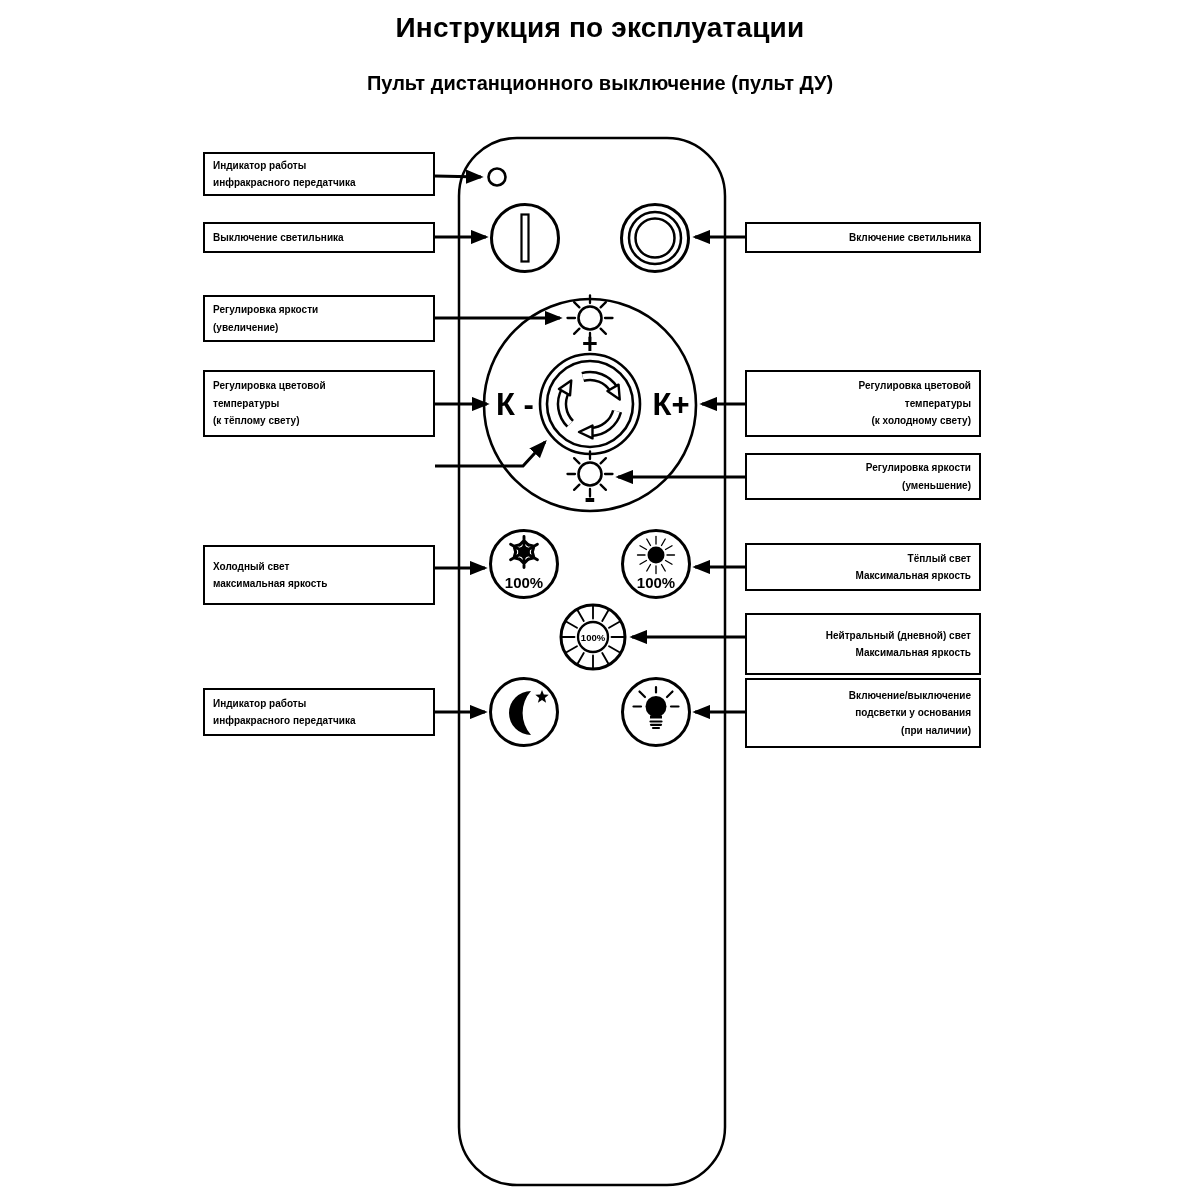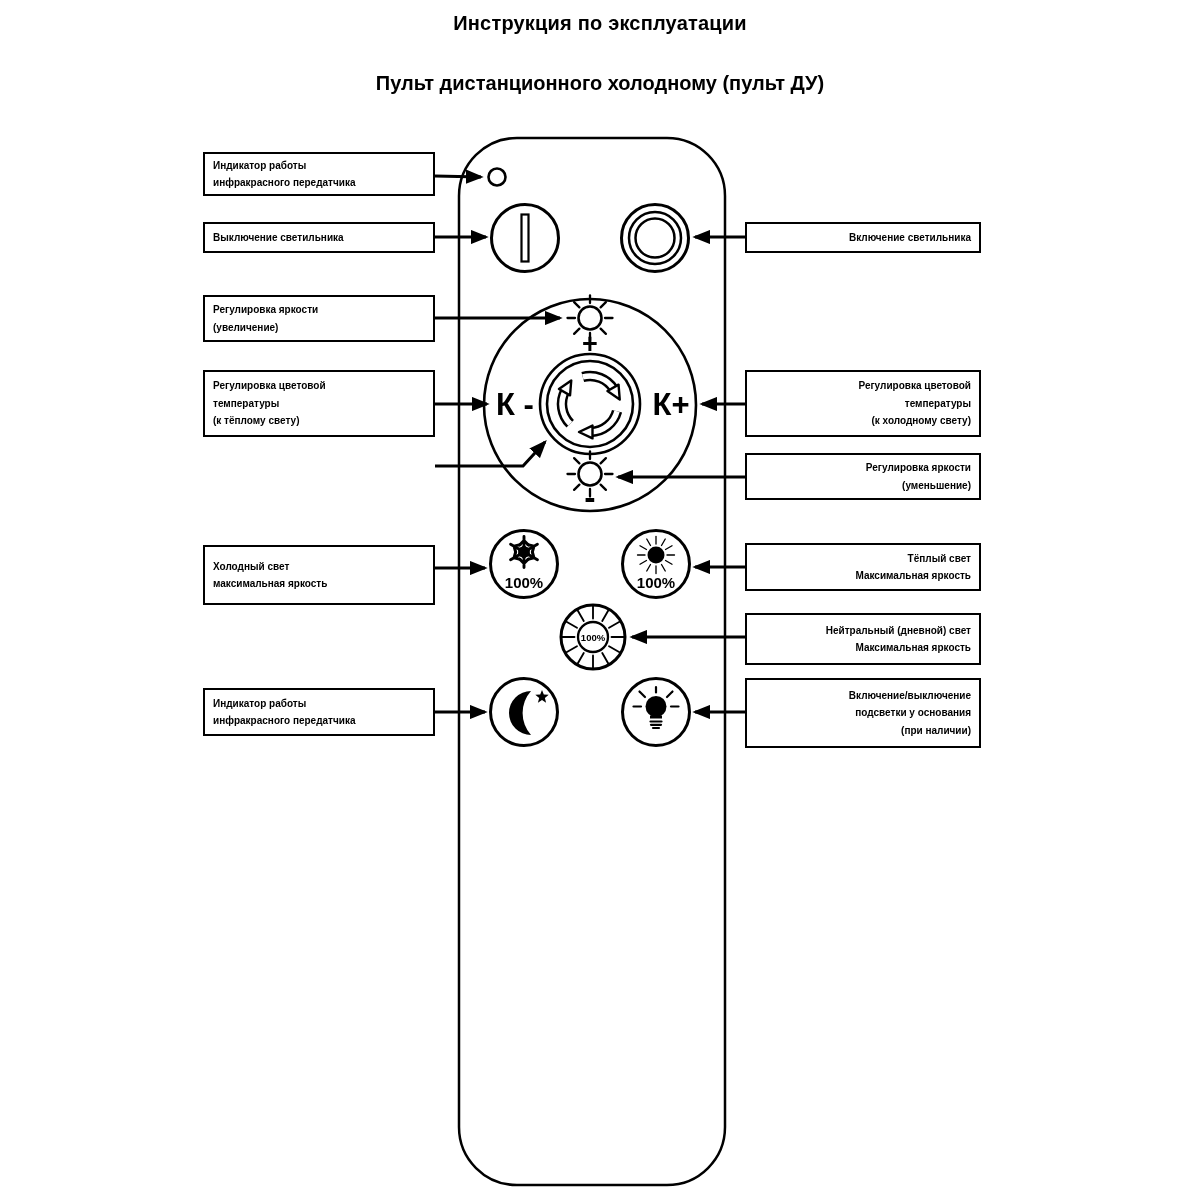--- a/index.html
+++ b/index.html
@@ -1,37 +1,37 @@
 <!DOCTYPE html>
 <html><head>
 <meta charset="utf-8">
 <style>
   html,body{margin:0;padding:0;background:#fff;}
   #canvas{position:relative;width:1200px;height:1200px;background:#fff;overflow:hidden;
           font-family:"Liberation Sans",sans-serif;color:#000;}
   .title{position:absolute;left:0;top:12px;width:1200px;text-align:center;
-         font-size:20px;font-weight:bold;letter-spacing:.2px;}
+         font-size:28px;font-weight:bold;letter-spacing:.2px;}
   .subtitle{position:absolute;left:0;top:72px;width:1200px;text-align:center;
             font-size:20px;font-weight:bold;}
   #diagram-svg{position:absolute;left:0;top:0;}
   .lbox{position:absolute;box-sizing:border-box;border:2.5px solid #000;background:#fff;
         display:flex;flex-direction:column;justify-content:center;
         font-size:10px;font-weight:bold;line-height:17.5px;white-space:pre-line;
         padding:3px 8px;}
   .lbox-l{left:203px;width:232px;text-align:left;align-items:flex-start;}
   .lbox-r{left:745px;width:236px;text-align:right;align-items:flex-end;padding-left:40px;}
   svg text{font-family:"Liberation Sans",sans-serif;font-weight:bold;fill:#000;text-anchor:middle;}
 </style>
 </head>
 <body>
 
 <div id="canvas">
 
   <div class="title">Инструкция по эксплуатации</div>
-  <div class="subtitle">Пульт дистанционного холодному (пульт ДУ)</div>
+  <div class="subtitle">Пульт дистанционного выключение (пульт ДУ)</div>
 
   <svg id="diagram-svg" width="1200" height="1200" viewBox="0 0 1200 1200">
     <defs>
       <marker id="ah" viewBox="0 0 10 8" refX="8.5" refY="4" markerWidth="6" markerHeight="4.8" orient="auto">
         <path d="M0,0 L10,4 L0,8 Z" fill="#000"></path>
       </marker>
 
       <g id="sun8" stroke="#000" stroke-width="2.3" fill="none" stroke-linecap="round">
         <circle cx="0" cy="0" r="11.5" stroke-width="2.6"></circle>
         <line x1="15" y1="0" x2="22.5" y2="0"></line>
@@ -193,19 +193,19 @@
 инфракрасного передатчика</div>
 
   <div class="lbox lbox-r" style="top:222px;height:31px">Включение светильника</div>
   <div class="lbox lbox-r" style="top:370px;height:67px">Регулировка цветовой
 температуры
 (к холодному свету)</div>
   <div class="lbox lbox-r" style="top:453px;height:47px">Регулировка яркости
 (уменьшение)</div>
   <div class="lbox lbox-r" style="top:543px;height:48px">Тёплый свет
 Максимальная яркость</div>
-  <div class="lbox lbox-r" style="top:613px;height:52px">Нейтральный (дневной) свет
+  <div class="lbox lbox-r" style="top:613px;height:62px">Нейтральный (дневной) свет
 Максимальная яркость</div>
   <div class="lbox lbox-r" style="top:678px;height:70px">Включение/выключение
 подсветки у основания
 (при наличии)</div>
 
 </div>
 
 </body></html>

